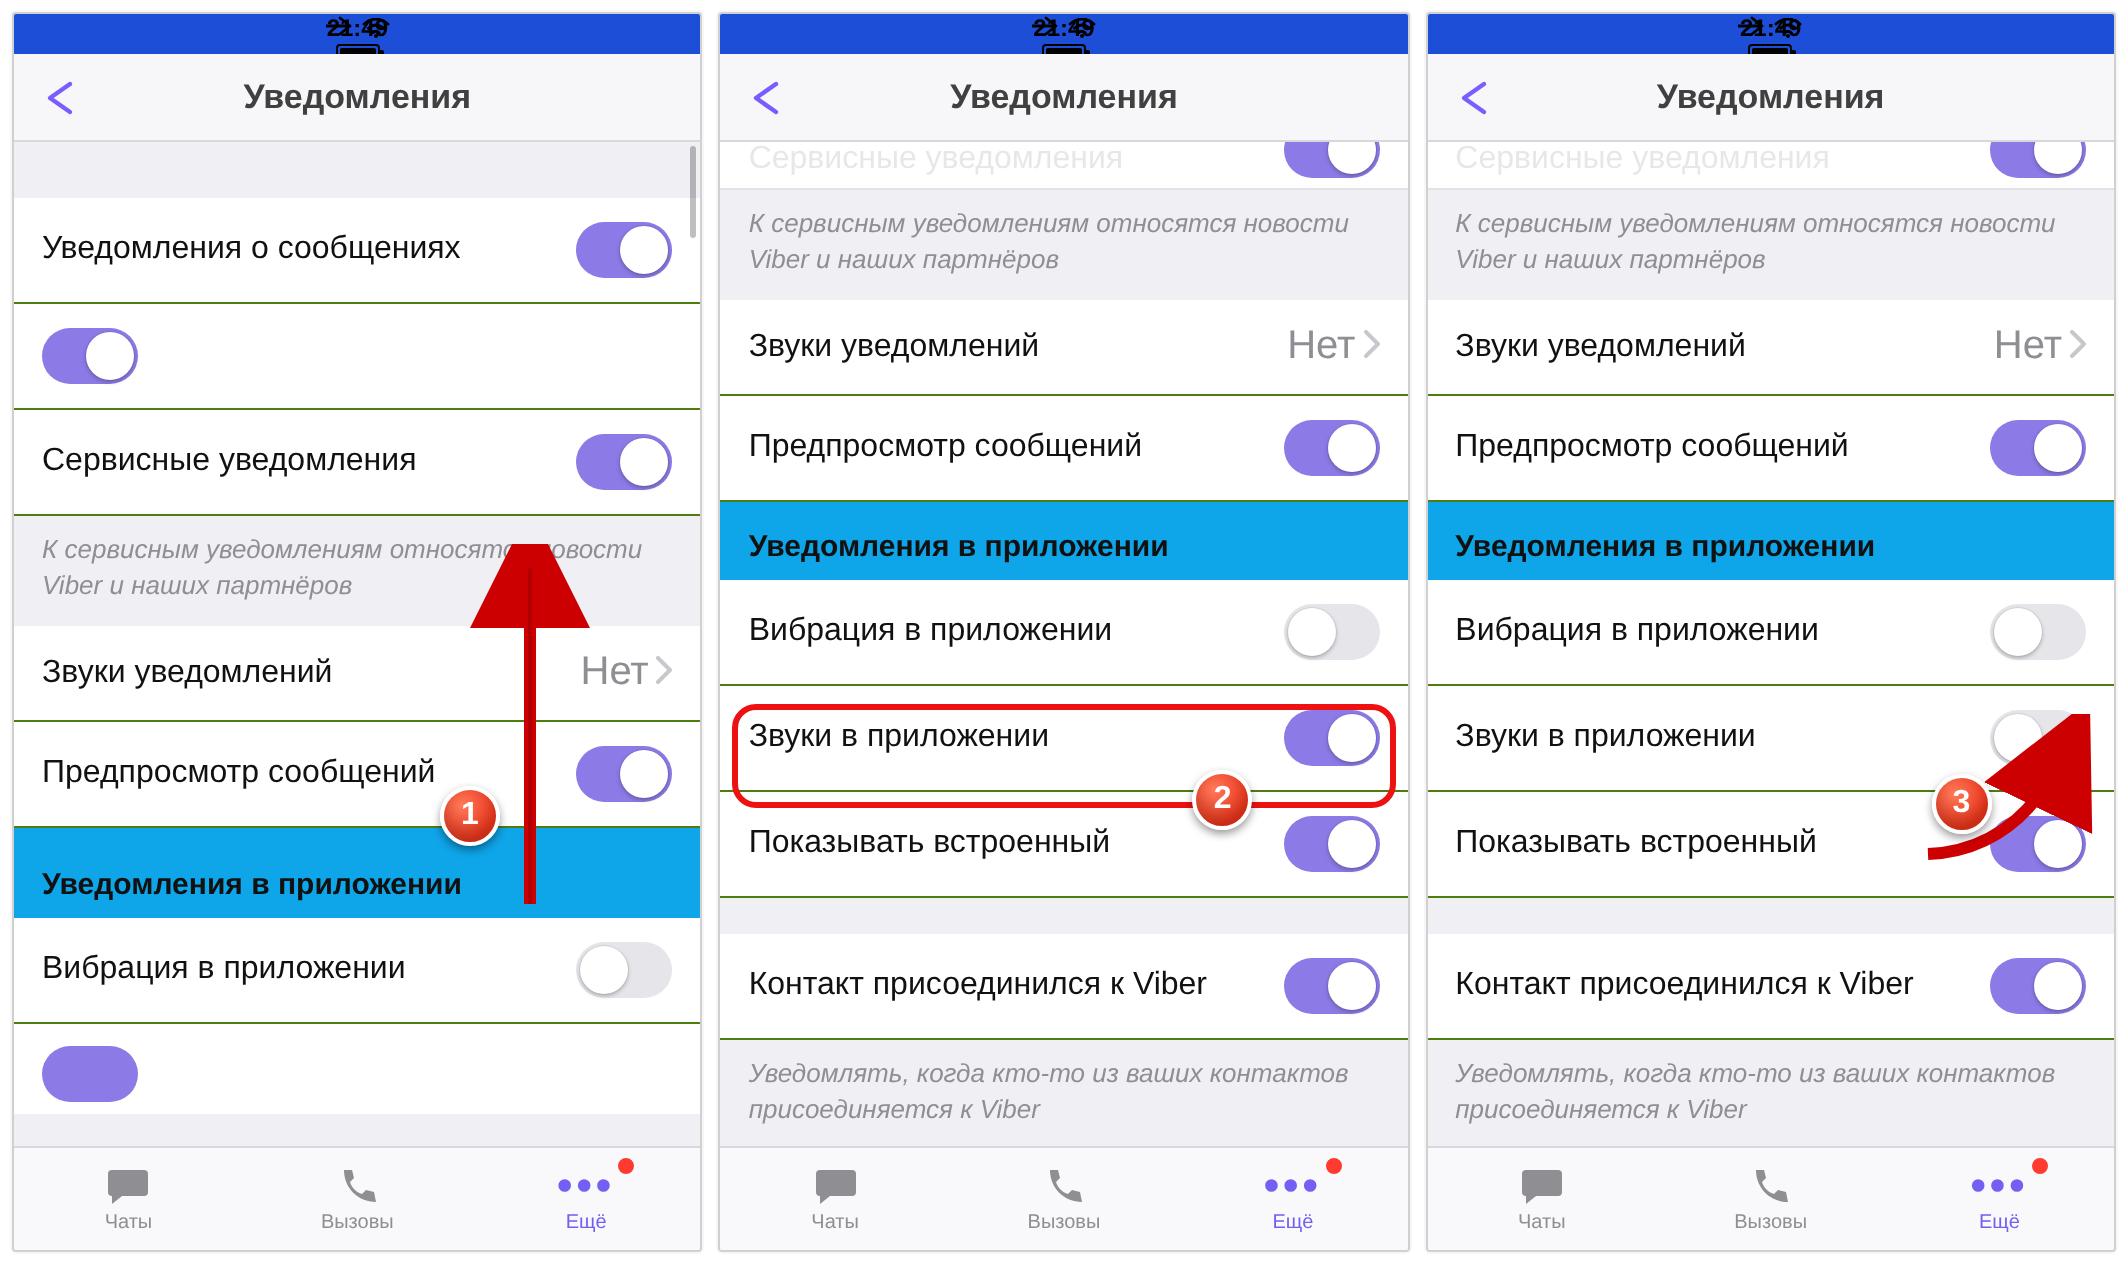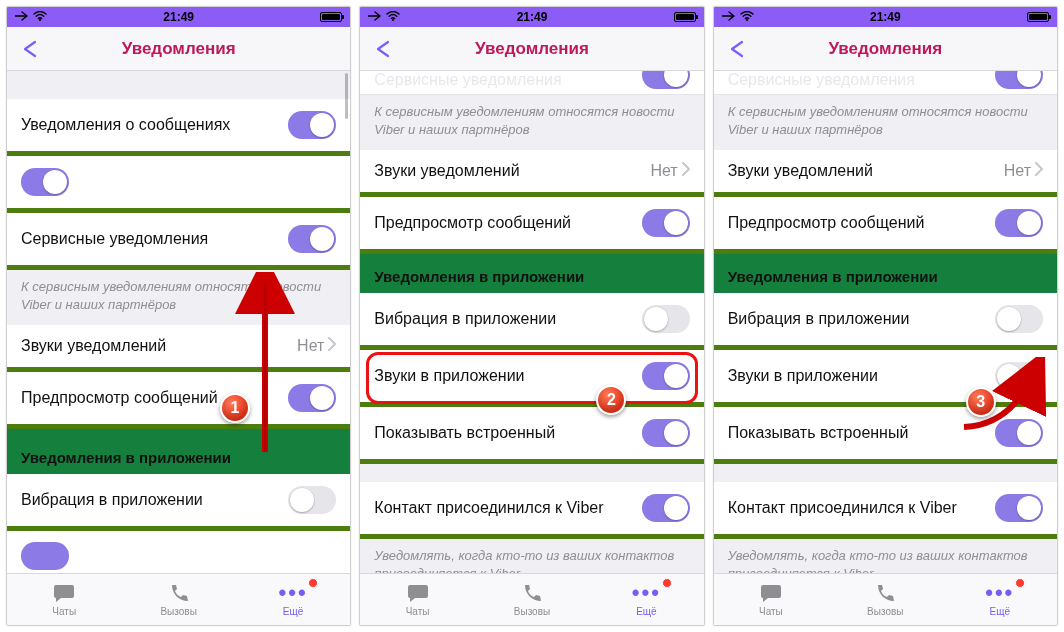--- a/index.html
+++ b/index.html
@@ -26,28 +26,29 @@
     border-radius: 2px;
     background: #efeff4;
     overflow: hidden;
     display: flex;
     flex-direction: column;
     box-shadow: 0 0 0 1px rgba(0,0,0,0.03);
   }
   
   .statusbar {
     height: 20px;
-    background: #8b5cf6;
+    background: #1d4ed8;
     display: flex;
     align-items: center;
     justify-content: space-between;
     padding: 0 8px;
     font-size: 12px;
     font-weight: 600;
     color: #000;
+    flex-direction: column;
   }
   .sb-left, .sb-right { display: flex; align-items: center; gap: 4px; }
   .sb-center { position: absolute; left: 0; right: 0; text-align: center; pointer-events: none; }
   .battery {
     width: 22px; height: 10px; border: 1px solid #000; border-radius: 2px;
     position: relative;
   }
   .battery::after {
     content: ""; position: absolute; right: -3px; top: 2px; width: 2px; height: 4px;
     background: #000; border-radius: 0 1px 1px 0;
@@ -66,56 +67,56 @@
     position: absolute;
     left: 6px; top: 0; bottom: 0;
     width: 36px;
     display: flex; align-items: center; justify-content: center;
     color: #7b5cff;
   }
   .nav-title {
     flex: 1; text-align: center;
     font-size: 17px;
     font-weight: 700;
-    color: #be185d;
+    color: #404040;
   }
   
   .list {
     flex: 1;
     overflow: hidden;
     background: #efeff4;
   }
   .cell {
     background: #fff;
     min-height: 45px;
     padding: 12px 14px;
-    border-bottom: 5px solid #4d7c0f;
+    border-bottom: 1px solid #4d7c0f;
     display: flex;
     align-items: center;
     justify-content: space-between;
     font-size: 16px;
     color: #111;
   }
   .cell-label { flex: 1; padding-right: 8px; }
-  .cell-value { color: #8e8e93; font-size: 16px; display: flex; align-items: center; gap: 4px; }
+  .cell-value { color: #8e8e93; font-size: 20px; display: flex; align-items: center; gap: 4px; }
   .chevron { color: #c7c7cc; }
   .footer-note {
     padding: 8px 14px 12px;
     font-size: 13px;
     color: #8e8e93;
     line-height: 1.35;
     background: #efeff4;
     font-style: italic;
   }
   .section-header {
     padding: 20px 14px 8px;
     font-size: 15px;
     font-weight: 600;
     color: #111;
-    background: #15803d;
+    background: #0ea5e9;
   }
   .section-header.tight { padding-top: 14px; }
   .partial-top {
     background: #fff;
     height: 24px;
     border-bottom: 1px solid #e3e3e7;
     display:flex; align-items:flex-start; justify-content:space-between;
     padding: 0 14px;
     overflow:hidden;
     color:#bbb;

